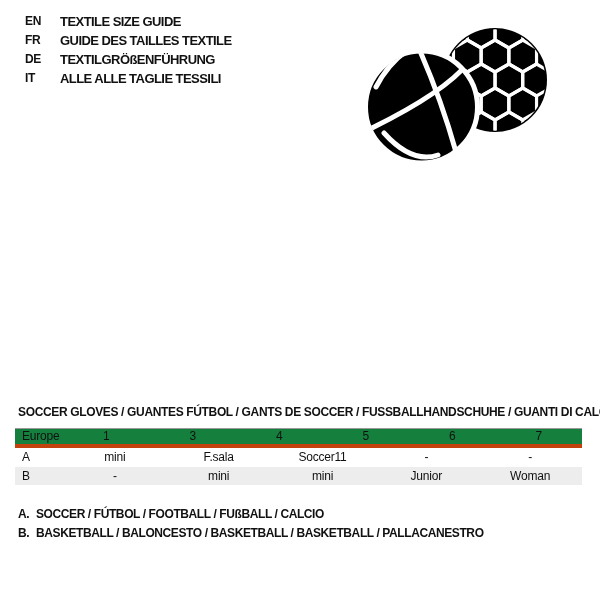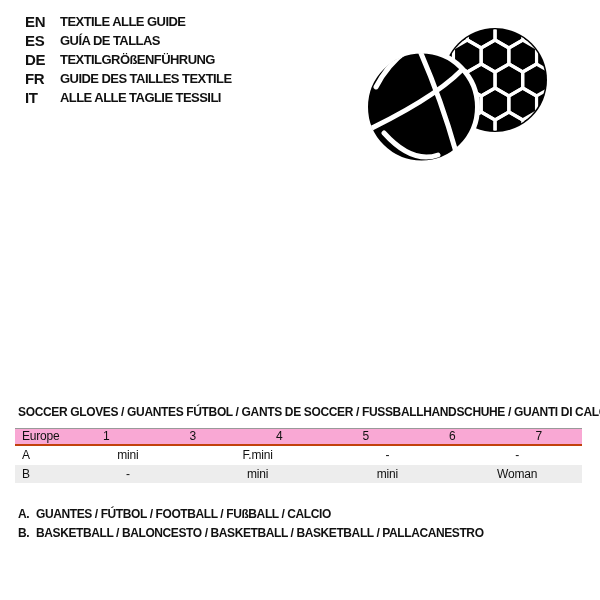--- a/index.html
+++ b/index.html
@@ -3,65 +3,61 @@
 <meta charset="utf-8">
 <style>
   html,body{margin:0;padding:0;background:#fff;}
   .page{
     position:relative;width:600px;height:600px;background:#ffffff;
     font-family:"Liberation Sans",sans-serif;color:#111111;overflow:hidden;
   }
   
   .lang-block{position:absolute;left:25px;top:12px;}
   .lang-row{display:flex;line-height:19px;}
-  .lang-code{width:35px;font-weight:bold;font-size:15px;letter-spacing:-0.3px;}
+  .lang-code{width:35px;font-weight:bold;font-size:12px;letter-spacing:-0.3px;}
   .lang-label{font-weight:bold;font-size:13px;letter-spacing:-0.55px;white-space:nowrap;}
   
   .balls{position:absolute;left:350px;top:0;width:250px;height:220px;}
   
   .table-title{
     position:absolute;left:18px;top:405px;width:575px;
     font-weight:bold;font-size:12px;letter-spacing:-0.35px;white-space:nowrap;
   }
   .size-table{position:absolute;left:15px;top:428px;width:567px;font-size:12px;letter-spacing:-0.2px;}
   .trow{display:flex;align-items:center;}
   .trow-header{
-    background:#f9a8d4;height:15px;line-height:15px;
-    border-top:1px solid #999999;border-bottom:2px solid #c2410c;
+    background:#15803d;height:15px;line-height:15px;
+    border-top:1px solid #999999;border-bottom:4px solid #c2410c;
   }
   .trow-a{background:#ffffff;height:19px;line-height:19px;}
   .trow-b{background:#ededed;height:18px;line-height:18px;}
   .tcell-label{width:48px;padding-left:7px;box-sizing:border-box;text-align:left;}
   .tcell{flex:1;text-align:center;}
   
   .footnotes{position:absolute;left:18px;top:505px;}
   .foot-row{display:flex;line-height:19px;font-weight:bold;font-size:12px;letter-spacing:-0.4px;white-space:nowrap;}
   .foot-label{width:18px;}
 </style>
 </head>
 <body>
 
 <div class="page">
 
   <div class="lang-block">
     <div class="lang-row">
       <span class="lang-code">EN</span>
-      <span class="lang-label">TEXTILE ALLE GUIDE</span>
+      <span class="lang-label">TEXTILE SIZE GUIDE</span>
     </div>
     <div class="lang-row">
-      <span class="lang-code">ES</span>
-      <span class="lang-label">GUÍA DE TALLAS</span>
+      <span class="lang-code">FR</span>
+      <span class="lang-label">GUIDE DES TAILLES TEXTILE</span>
     </div>
     <div class="lang-row">
       <span class="lang-code">DE</span>
       <span class="lang-label">TEXTILGRÖßENFÜHRUNG</span>
-    </div>
-    <div class="lang-row">
-      <span class="lang-code">FR</span>
-      <span class="lang-label">GUIDE DES TAILLES TEXTILE</span>
     </div>
     <div class="lang-row">
       <span class="lang-code">IT</span>
       <span class="lang-label">ALLE ALLE TAGLIE TESSILI</span>
     </div>
   </div>
 
   <svg class="balls" viewBox="0 0 250 220">
     <defs>
       <clipPath id="soccerClip">
@@ -111,37 +107,39 @@
       <span class="tcell">1</span>
       <span class="tcell">3</span>
       <span class="tcell">4</span>
       <span class="tcell">5</span>
       <span class="tcell">6</span>
       <span class="tcell">7</span>
     </div>
     <div class="trow trow-a">
       <span class="tcell-label">A</span>
       <span class="tcell">mini</span>
-      <span class="tcell">F.mini</span>
+      <span class="tcell">F.sala</span>
+      <span class="tcell">Soccer11</span>
       <span class="tcell">-</span>
       <span class="tcell">-</span>
     </div>
     <div class="trow trow-b">
       <span class="tcell-label">B</span>
       <span class="tcell">-</span>
       <span class="tcell">mini</span>
       <span class="tcell">mini</span>
+      <span class="tcell">Junior</span>
       <span class="tcell">Woman</span>
     </div>
   </div>
 
   <div class="footnotes">
     <div class="foot-row">
       <span class="foot-label">A.</span>
-      <span>GUANTES / FÚTBOL / FOOTBALL / FUßBALL / CALCIO</span>
+      <span>SOCCER / FÚTBOL / FOOTBALL / FUßBALL / CALCIO</span>
     </div>
     <div class="foot-row">
       <span class="foot-label">B.</span>
       <span>BASKETBALL / BALONCESTO / BASKETBALL / BASKETBALL / PALLACANESTRO</span>
     </div>
   </div>
 
 </div>
 
 </body></html>

